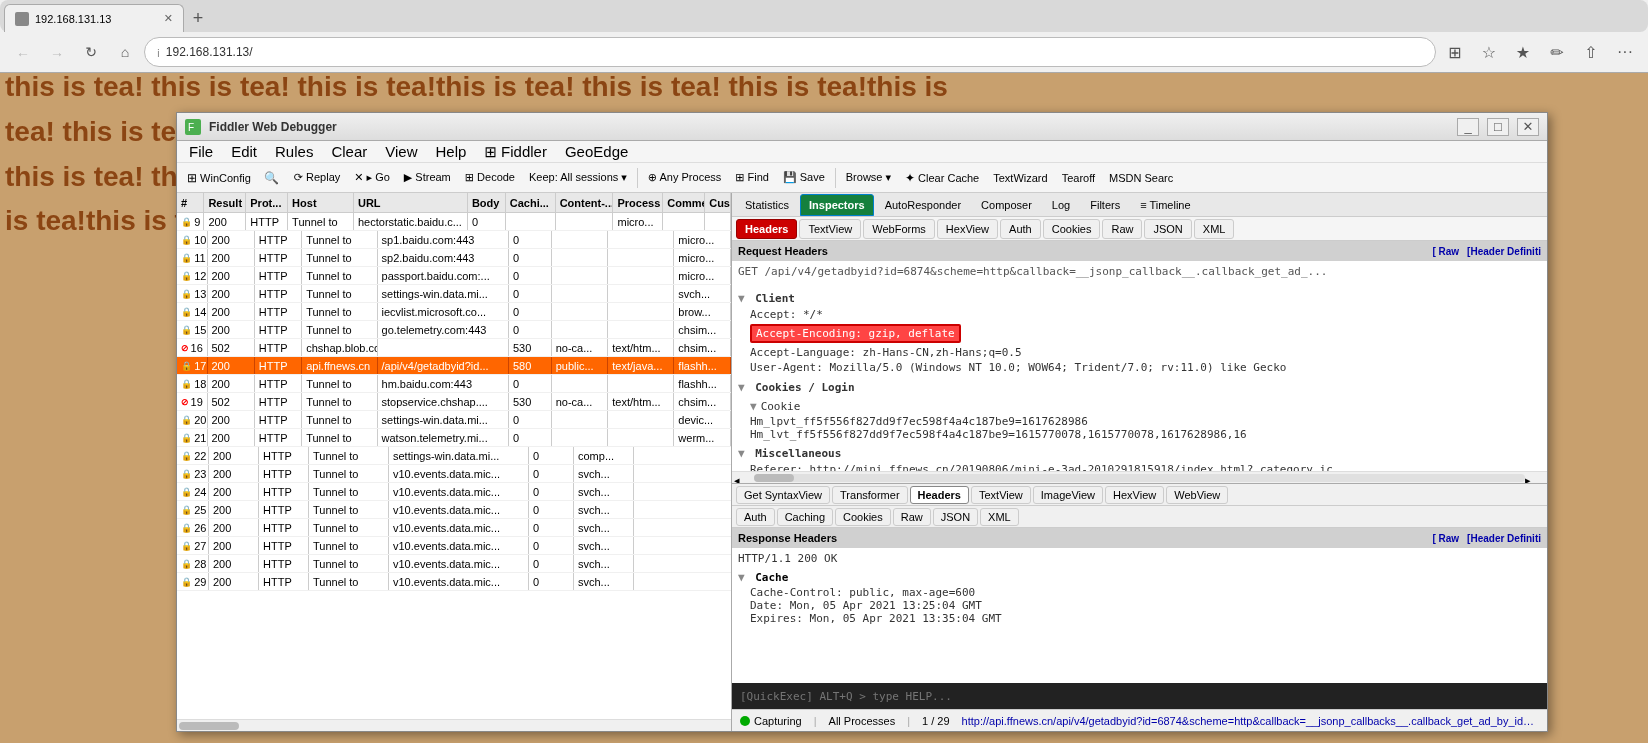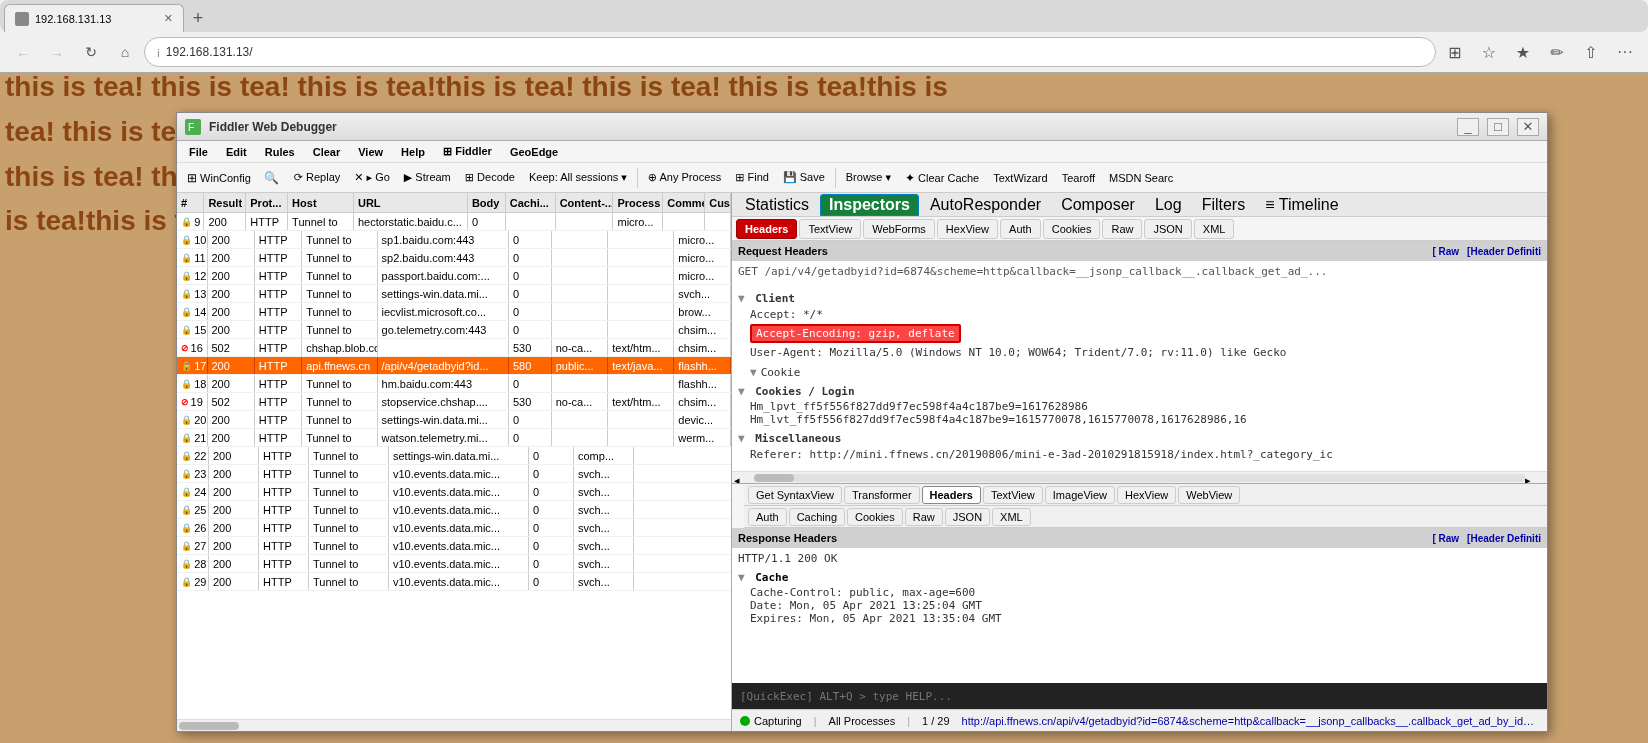--- a/index.html
+++ b/index.html
@@ -173,24 +173,23 @@
       align-items: center;
       height: 22px;
       background: #f5f5f5;
       border-bottom: 1px solid #ddd;
       padding: 0 4px;
       gap: 2px;
     }
 
     .menu-item {
       padding: 2px 8px;
-      font-size: 11px;
+      font-size: 15px;
       cursor: pointer;
       border-radius: 2px;
-      font-weight: bold;
     }
 
     
     .fiddler-toolbar {
       display: flex;
       align-items: center;
       height: 30px;
       background: #f5f5f5;
       border-bottom: 1px solid #ccc;
       padding: 0 4px;
@@ -318,21 +317,21 @@
       align-items: center;
       height: 24px;
       background: #e8e8e8;
       border-bottom: 1px solid #ccc;
       padding: 0 4px;
       gap: 2px;
     }
 
     .panel-tab {
       padding: 2px 8px;
-      font-size: 16px;
+      font-size: 11px;
       cursor: pointer;
       border: 1px solid transparent;
       border-radius: 3px 3px 0 0;
       height: 22px;
       display: flex;
       align-items: center;
     }
     .panel-tab.active {
       background: white;
       border-color: #aaa;
@@ -457,21 +456,20 @@
 
     .bottom-tabs-row {
       display: flex;
       height: 22px;
       background: #f0f0f0;
       border-bottom: 1px solid #ccc;
       padding: 0 4px;
       gap: 2px;
       align-items: center;
       overflow: hidden;
-      margin-left: 12px;
     }
 
     .bottom-tab {
       padding: 2px 7px;
       font-size: 11px;
       cursor: pointer;
       border: 1px solid #ccc;
       background: #f0f0f0;
       border-radius: 3px;
       height: 18px;
@@ -980,28 +978,29 @@
           <div class="request-line">GET /api/v4/getadbyid?id=6874&amp;scheme=http&amp;callback=__jsonp_callback__.callback_get_ad_...</div>
 
           <div class="headers-group-label">
             <span class="header-group-expand">▼</span>
             <span>Client</span>
           </div>
           <div class="header-item">Accept: */*</div>
           <div style="margin: 2px 0 2px 12px;">
             <span class="header-item highlighted">Accept-Encoding: gzip, deflate</span>
           </div>
+          <div class="header-item">Accept-Language: zh-Hans-CN,zh-Hans;q=0.5</div>
           <div class="header-item">User-Agent: Mozilla/5.0 (Windows NT 10.0; WOW64; Trident/7.0; rv:11.0) like Gecko</div>
 
-          <div class="headers-group-label" style="padding-left: 12px; font-weight: normal;">
-            <span class="header-group-expand">▼</span>Cookie
-          </div>
           <div class="headers-group-label">
             <span class="header-group-expand">▼</span>
             <span>Cookies / Login</span>
+          </div>
+          <div class="headers-group-label" style="padding-left: 12px; font-weight: normal;">
+            <span class="header-group-expand">▼</span>Cookie
           </div>
           <div class="cookie-long">Hm_lpvt_ff5f556f827dd9f7ec598f4a4c187be9=1617628986</div>
           <div class="cookie-long">Hm_lvt_ff5f556f827dd9f7ec598f4a4c187be9=1615770078,1615770078,1617628986,16</div>
 
           <div class="headers-group-label">
             <span class="header-group-expand">▼</span>
             <span>Miscellaneous</span>
           </div>
           <div class="header-item">Referer: http://mini.ffnews.cn/20190806/mini-e-3ad-2010291815918/index.html?_category_ic</div>
 

